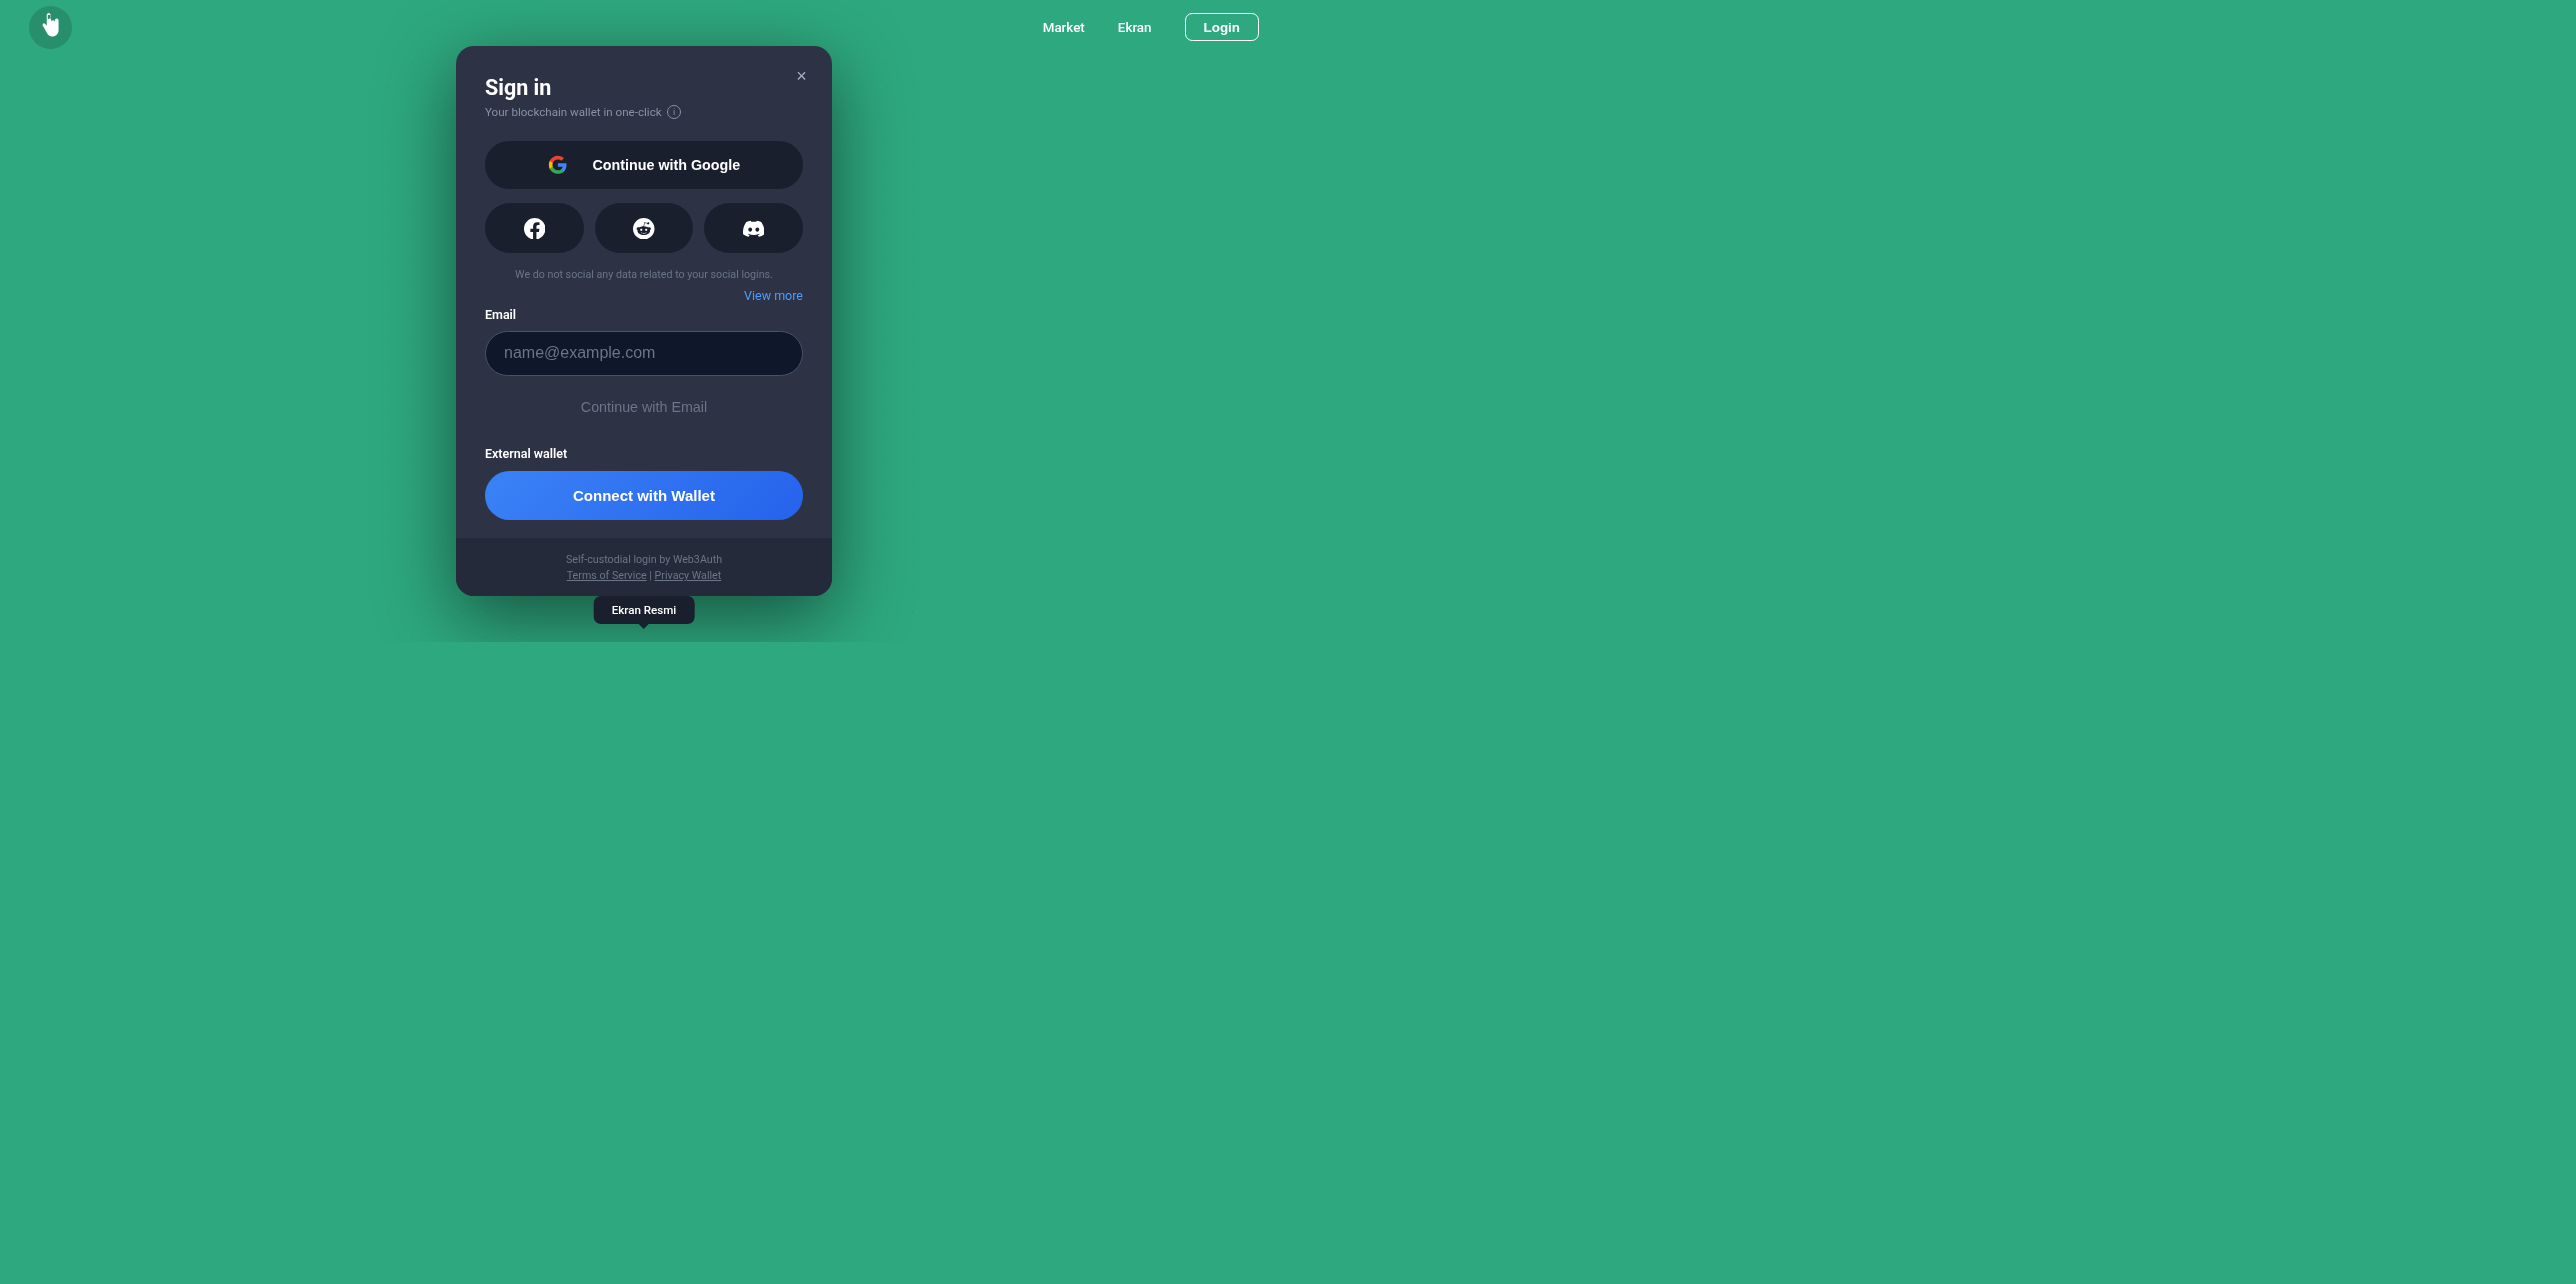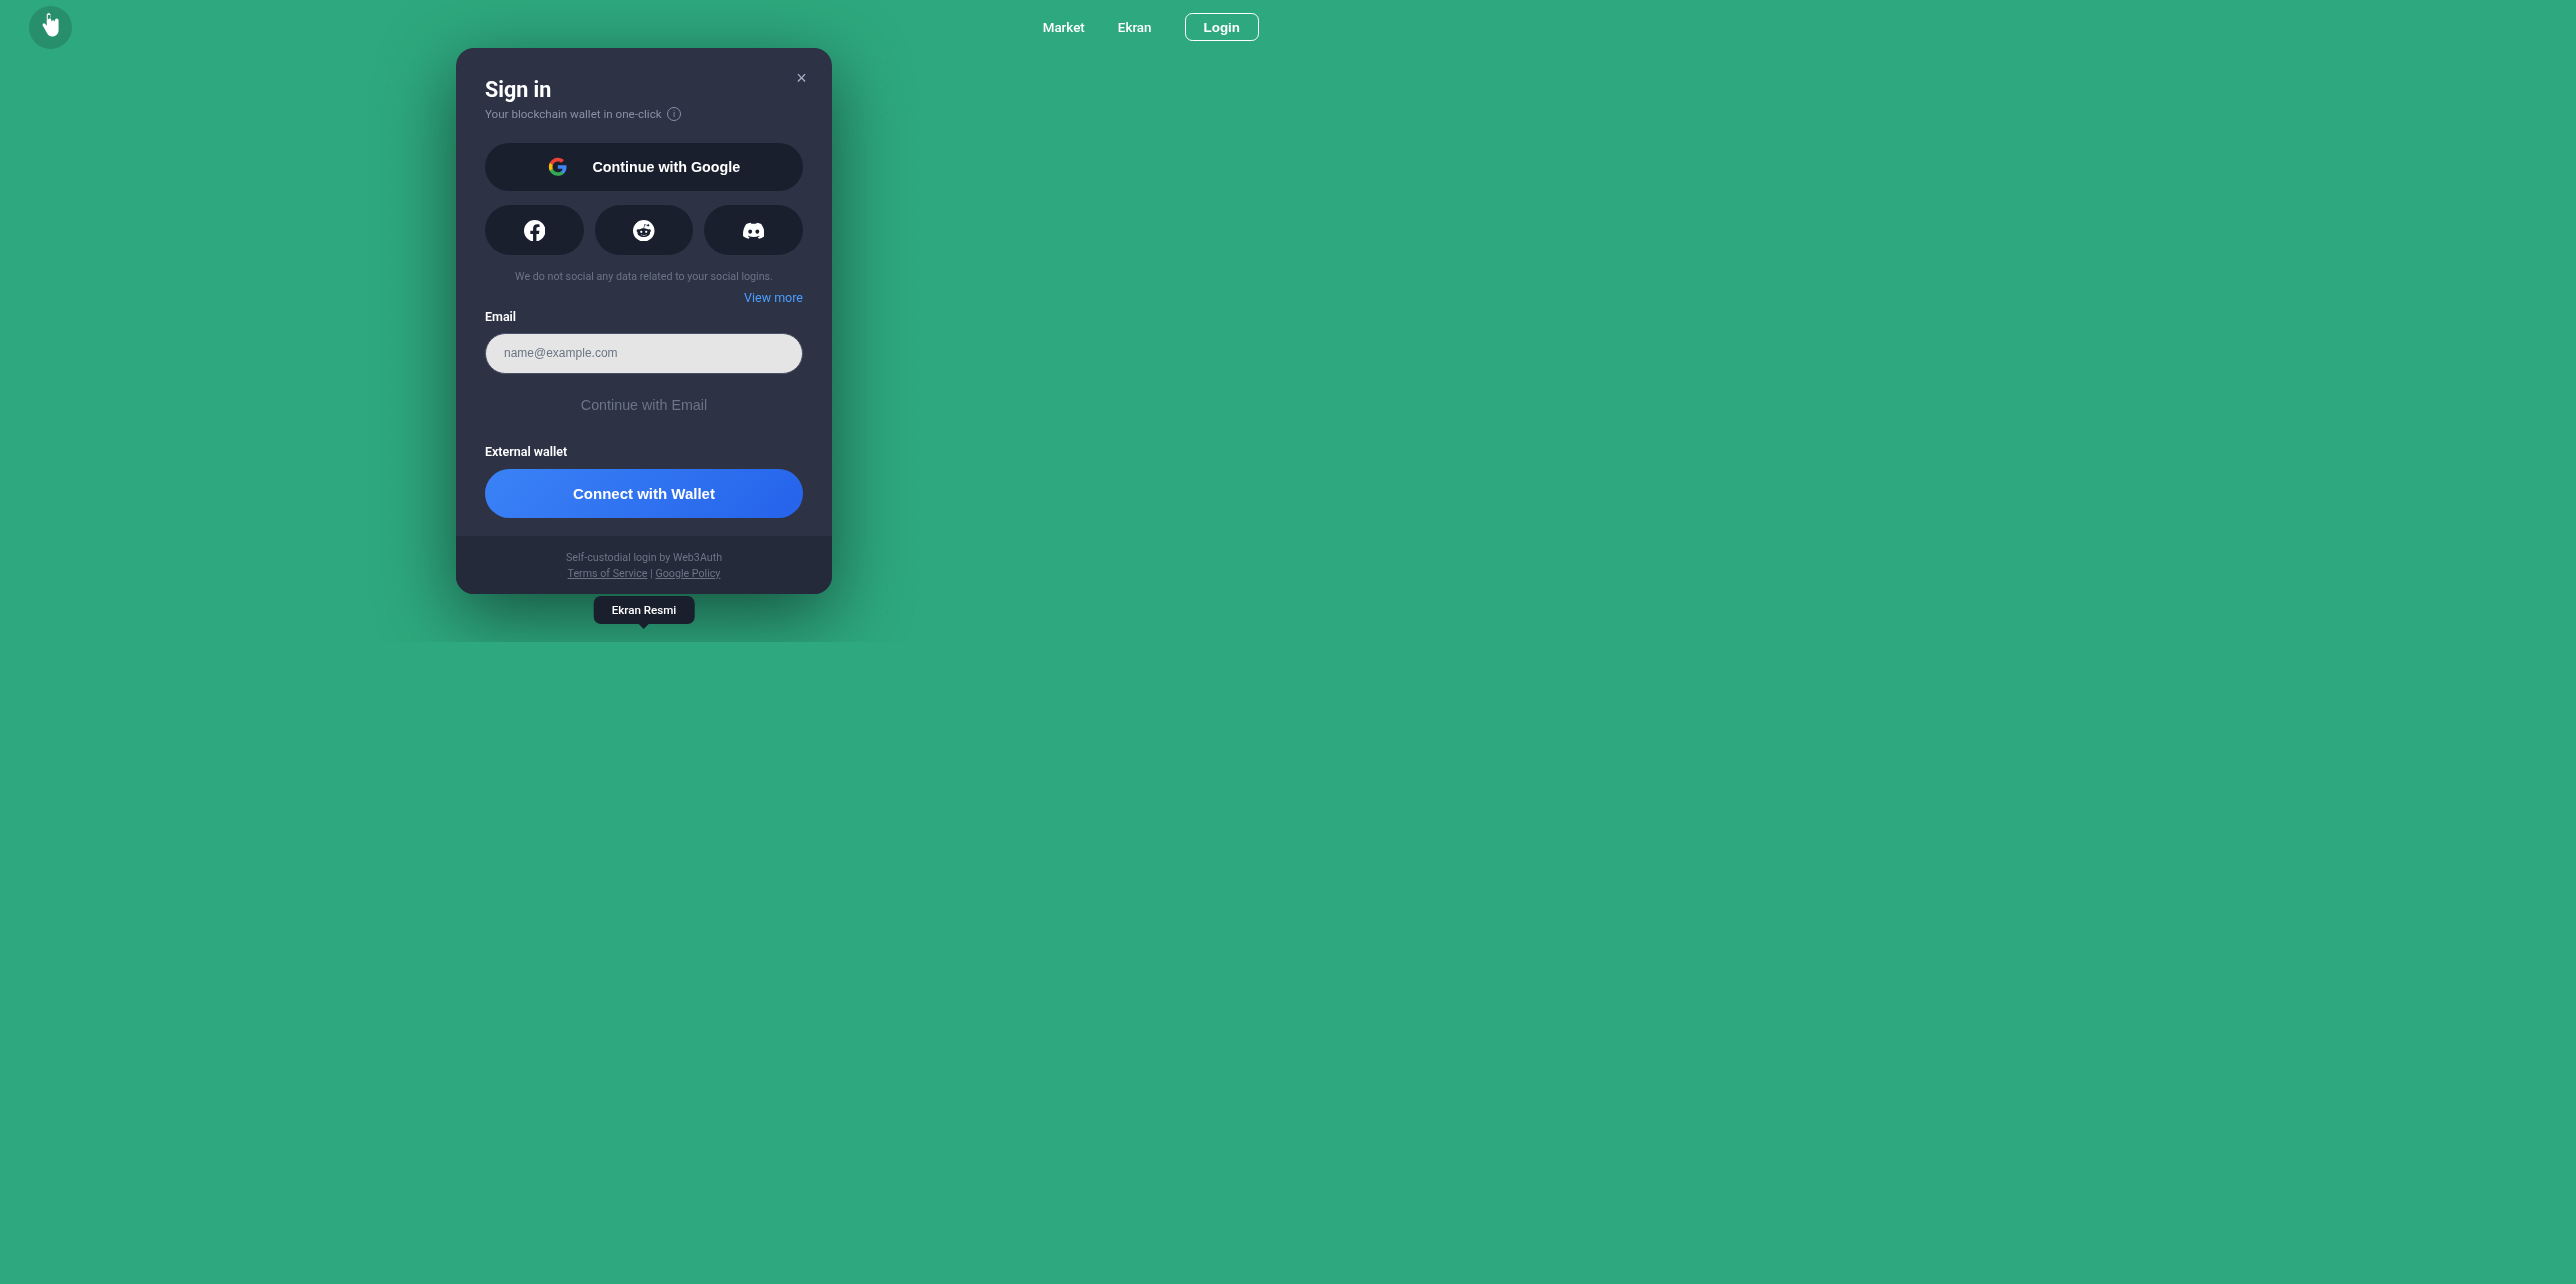--- a/index.html
+++ b/index.html
@@ -212,25 +212,25 @@
     
     .section-label {
       font-size: 12.5px;
       font-weight: 600;
       color: #ffffff;
       margin-bottom: 9px;
     }
 
     .email-input {
       width: 100%;
-      background-color: #e5e5e5;
+      background-color: #0f172a;
       border: 0.9px solid #4a5068;
       border-radius: 45px;
       padding: 12.5px 18px;
-      font-size: 12px;
+      font-size: 16px;
       color: #6b7585;
       outline: none;
       margin-bottom: 10.7px;
     }
 
     .email-input::placeholder {
       color: #6b7585;
     }
 
     .btn-email {
@@ -405,21 +405,21 @@
     
     <div class="external-wallet-label">External wallet</div>
     <button class="btn-wallet">Connect with Wallet</button>
 
     
     <div class="modal-footer">
       <p class="footer-text">Self-custodial login by Web3Auth</p>
       <div class="footer-links">
         <a>Terms of Service</a>
         <span> | </span>
-        <a>Google Policy</a>
+        <a>Privacy Wallet</a>
       </div>
     </div>
 
   </div>
 </div>
 
 <div class="tooltip-bar">Ekran Resmi</div>
 
 
 </body></html>

